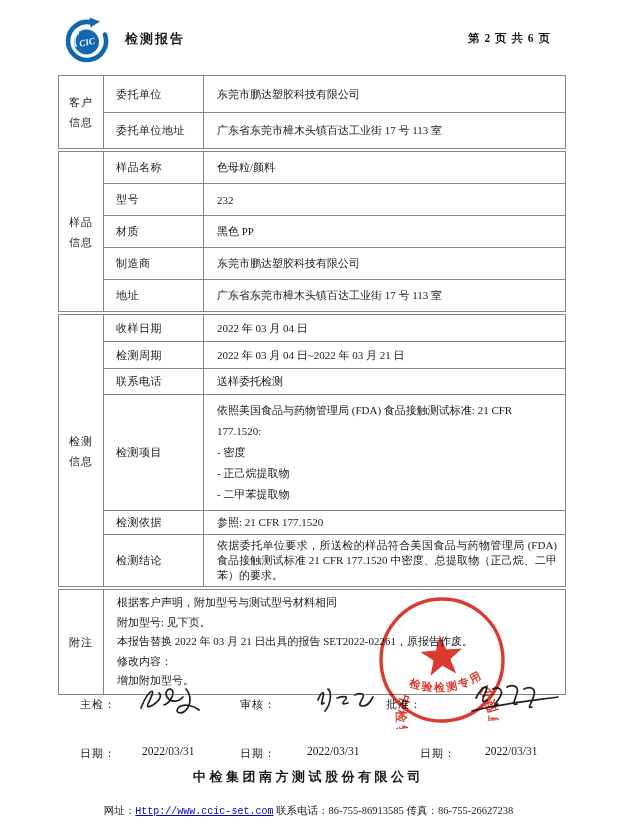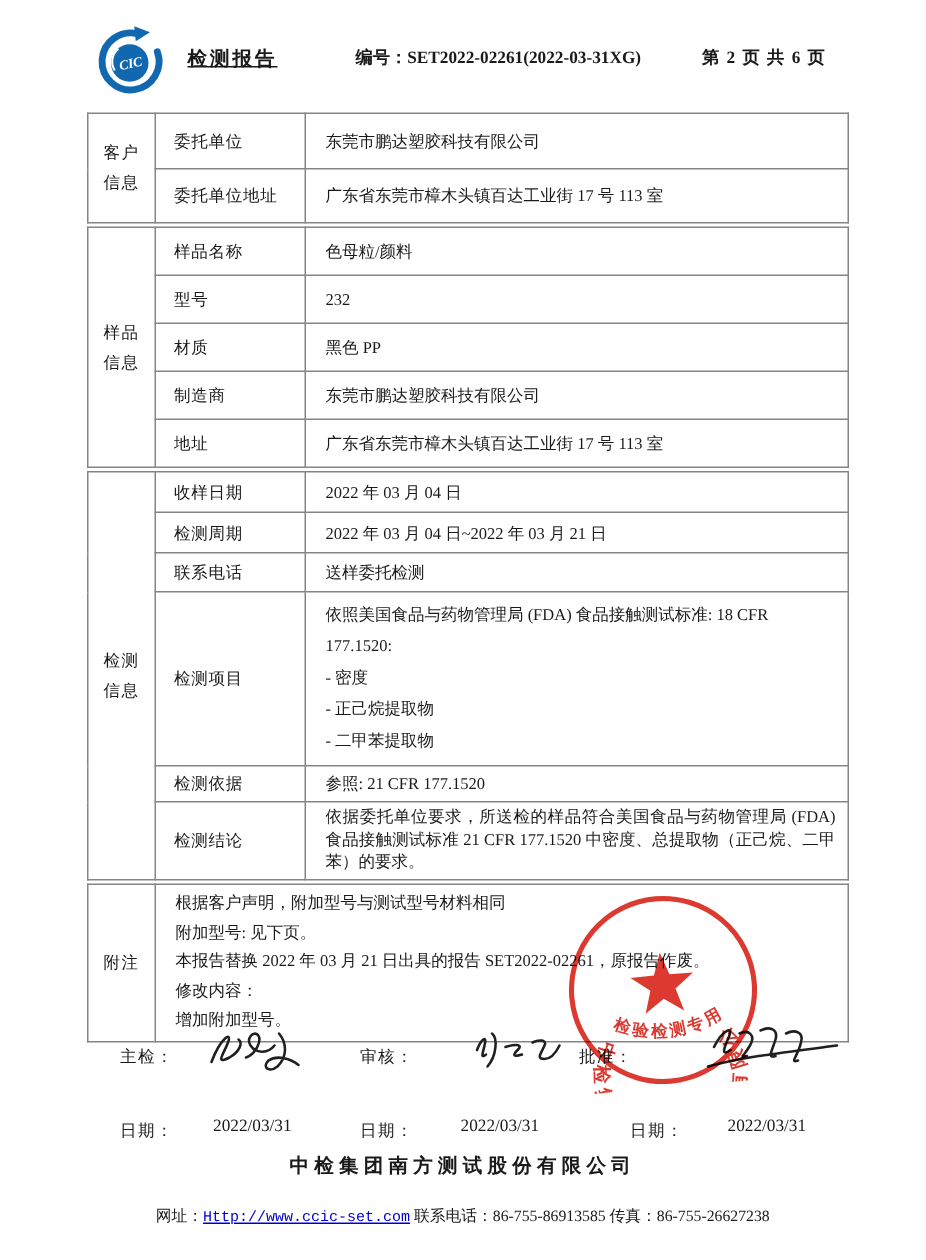--- a/index.html
+++ b/index.html
@@ -1,20 +1,20 @@
 <!DOCTYPE html>
 <html><head>
 <meta charset="utf-8">
 <style>
   html,body{margin:0;padding:0;background:#ffffff;}
   .page{position:relative;width:617px;height:840px;background:#fff;overflow:hidden;
         font-family:"Liberation Serif","DejaVu Serif",serif;color:#1a1a1a;}
 
   
-  .hdr-title{position:absolute;left:125px;top:30px;font-size:13px;font-weight:bold;letter-spacing:2px;text-decoration:underline;}
+  .hdr-title{position:absolute;left:125px;top:30px;font-size:13px;font-weight:bold;letter-spacing:2px;}
   .hdr-no{position:absolute;left:237px;top:31px;font-size:11.5px;font-weight:bold;}
   .hdr-page{position:absolute;left:468px;top:31px;font-size:11.5px;font-weight:bold;letter-spacing:1px;}
   .logo{position:absolute;left:62px;top:16px;}
 
   
   .tables{position:absolute;left:58px;top:75px;width:507px;}
   table.sec{border-collapse:collapse;table-layout:fixed;width:507px;margin:0 0 2px 0;}
   table.sec td{border:1px solid #858585;font-size:11px;vertical-align:middle;
                overflow:hidden;word-break:break-all;}
   td.group{text-align:center;white-space:pre-line;line-height:20px;letter-spacing:1px;}
@@ -50,23 +50,20 @@
 <div class="page">
 
   <svg class="logo" width="52" height="48" viewBox="0 0 52 48">
     <path d="M42.9 18.5 A19 19 0 1 1 29.9 6.6" stroke="#1268b0" stroke-width="4.6" fill="none" stroke-linecap="round"></path>
     <polygon points="27.5,1.5 38,5.5 28.5,11.5" fill="#1268b0"></polygon>
     <circle cx="24.5" cy="26" r="12.5" fill="#1268b0"></circle>
     <path d="M14.5 31 A11 11 0 0 1 17 16.5" stroke="#ffffff" stroke-width="1.4" fill="none"></path>
     <text x="25" y="29.5" text-anchor="middle" font-size="9" font-weight="bold" font-style="italic" fill="#ffffff" font-family="Liberation Serif, serif" transform="rotate(-12 24 26)">CIC</text>
   </svg>
   <div class="hdr-title">检测报告</div>
-  <div class="hdr-no">
-    <span>编号：</span><span>SET2022-02261(2022-03-31XG)</span>
-  </div>
   <div class="hdr-page">第 2 页 共 6 页</div>
 
   <div class="tables">
 
     <table class="sec">
       <colgroup>
           <col style="width:45px">
           <col style="width:100px">
           <col style="width:362px">
         </colgroup>
@@ -132,21 +129,21 @@
       <tr style="height:27px">
         <td class="lbl">检测周期</td>
         <td class="val">2022 年 03 月 04 日~2022 年 03 月 21 日</td>
       </tr>
       <tr style="height:26px">
         <td class="lbl">联系电话</td>
         <td class="val">送样委托检测</td>
       </tr>
       <tr style="height:85px">
         <td class="lbl">检测项目</td>
-        <td class="val pre">依照美国食品与药物管理局 (FDA) 食品接触测试标准: 18 CFR
+        <td class="val pre">依照美国食品与药物管理局 (FDA) 食品接触测试标准: 21 CFR
 177.1520:
 - 密度
 - 正己烷提取物
 - 二甲苯提取物</td>
       </tr>
       <tr style="height:24px">
         <td class="lbl">检测依据</td>
         <td class="val">参照: 21 CFR 177.1520</td>
       </tr>
       <tr style="height:44px">

